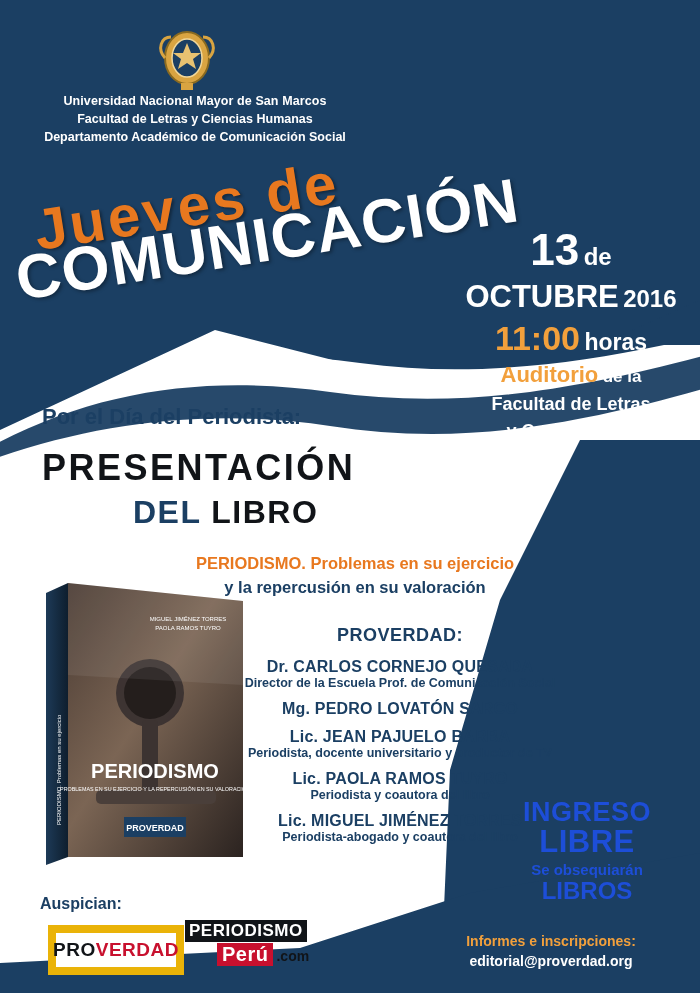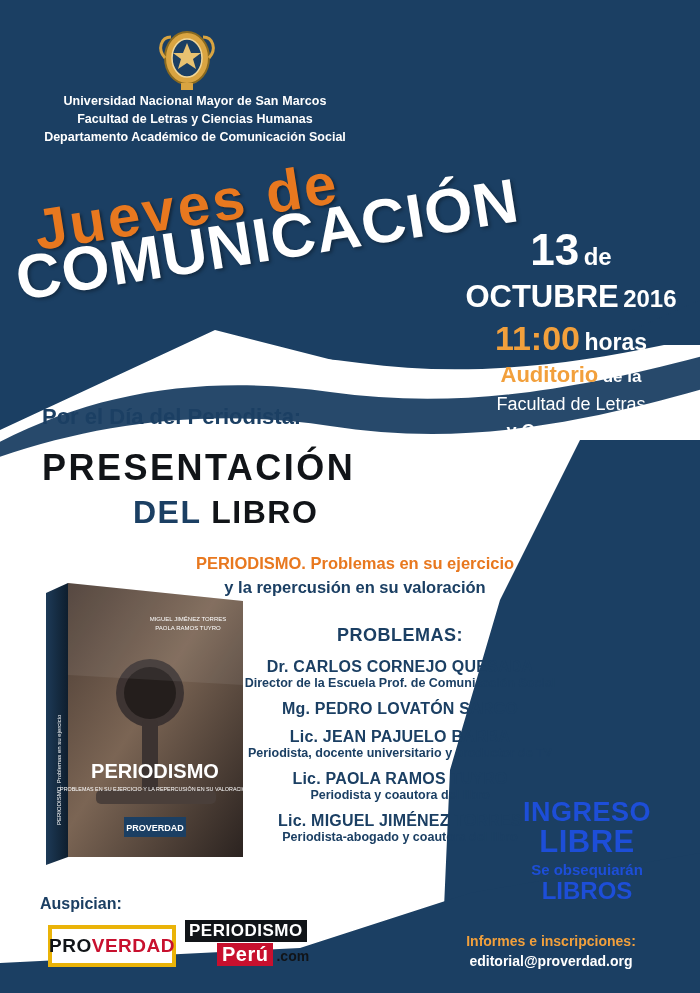--- a/index.html
+++ b/index.html
@@ -114,21 +114,21 @@
   }
   .datebox .row { line-height: 1; margin-bottom: 9px; white-space: nowrap; }
   .d-13 { color: #ffffff; font-size: 44px; font-weight: bold; }
   .d-de { color: #ffffff; font-size: 24px; font-weight: bold; }
   .d-oct { color: #ffffff; font-size: 31px; font-weight: bold; }
   .d-2016 { color: #ffffff; font-size: 24px; font-weight: bold; }
   .d-hora { color: #f2a03c; font-size: 34px; font-weight: bold; }
   .d-horas { color: #ffffff; font-size: 23px; font-weight: bold; }
   .d-aud { color: #f2a03c; font-size: 22px; font-weight: bold; }
   .d-dela { color: #ffffff; font-size: 17px; font-weight: bold; }
-  .d-fac { color: #ffffff; font-size: 18px; font-weight: normal; }
+  .d-fac { color: #ffffff; font-size: 18px; font-weight: bold; }
   .d-fac2 { color: #ffffff; font-size: 18px; font-weight: bold; }
 
   
   .por-dia {
     position: absolute;
     left: 42px; top: 404px;
     z-index: 6;
     color: #1b3f63;
     font-size: 22px;
     font-weight: bold;
@@ -218,21 +218,21 @@
     color: #1b3f63;
     font-size: 16px;
     font-weight: bold;
   }
   .logo-proverdad {
     position: absolute;
     left: 48px; top: 925px;
     z-index: 6;
     width: 120px; height: 34px;
     background: #ffffff;
-    border: 4px solid #eab308;
+    border: 8px solid #eab308;
     display: flex; align-items: center; justify-content: center;
     font-size: 19px; font-weight: bold; letter-spacing: .5px;
   }
   .logo-proverdad .pro { color: #111418; }
   .logo-proverdad .verdad { color: #c8102e; }
   .logo-periodismo {
     position: absolute;
     left: 185px; top: 920px;
     z-index: 6;
     width: 135px;
@@ -367,21 +367,21 @@
     <text x="117" y="266" fill="#ffffff" font-size="9" font-weight="bold" font-family="Liberation Sans, sans-serif" text-anchor="middle">PROVERDAD</text>
 
     <text x="0" y="0" fill="#ffffff" font-size="6" font-family="Liberation Sans, sans-serif" transform="translate(23,260) rotate(-90)">PERIODISMO. Problemas en su ejercicio</text>
   </svg>
 
   <div class="booktitle">
     <div class="bt1">PERIODISMO. Problemas en su ejercicio</div>
     <div class="bt2">y la repercusión en su valoración</div>
   </div>
 
-  <div class="participan">PROBLEMAS:</div>
+  <div class="participan">PROVERDAD:</div>
   <div class="speakers">
     <div class="sp">
       <div class="nm">Dr. CARLOS CORNEJO QUESADA</div>
       <div class="rl">Director de la Escuela Prof. de Comunicación Social</div>
     </div>
     <div class="sp">
       <div class="nm">Mg. PEDRO LOVATÓN SARCO</div>
     </div>
     <div class="sp">
       <div class="nm">Lic. JEAN PAJUELO BARBA</div>

